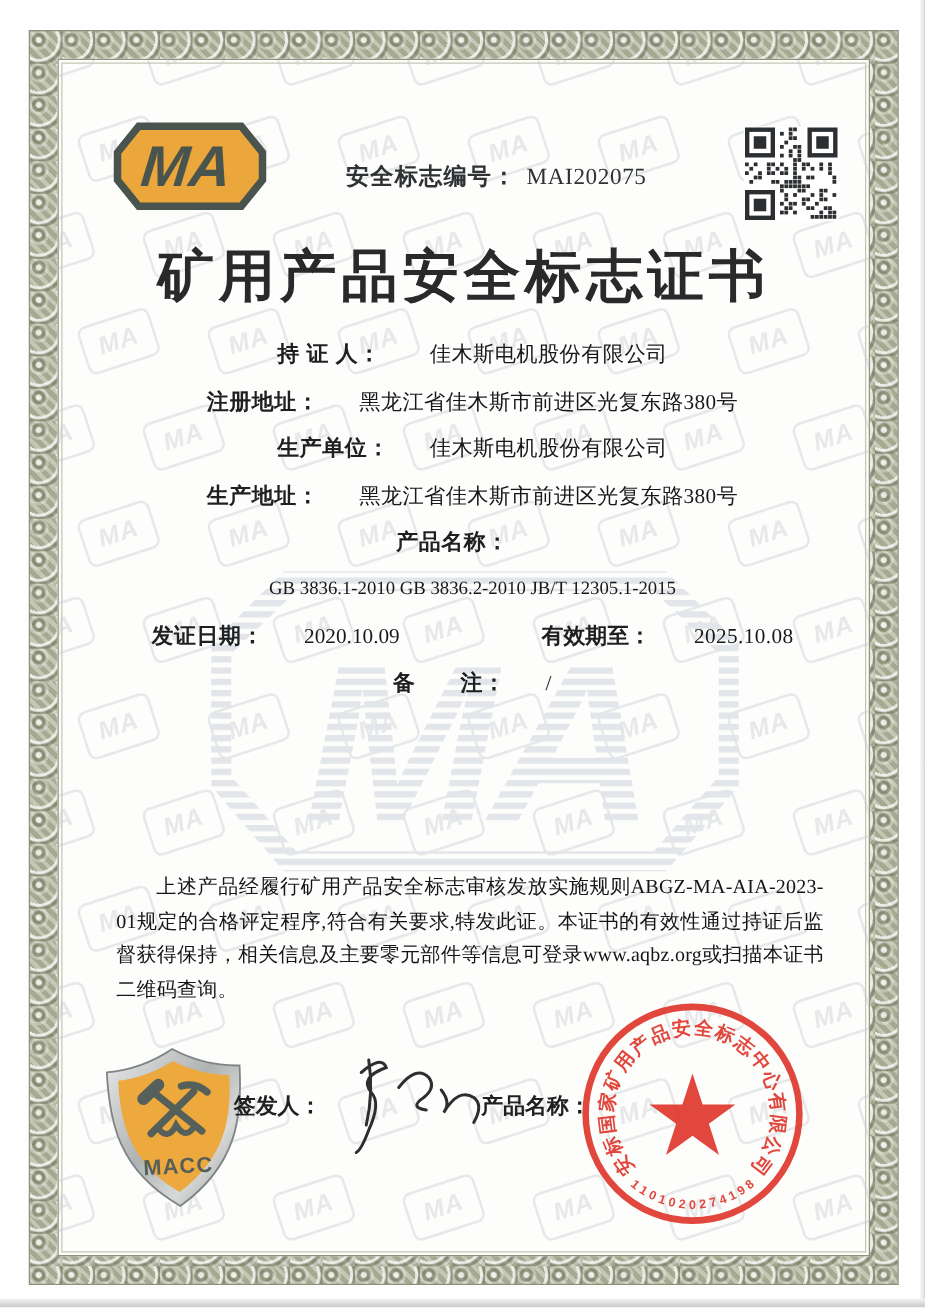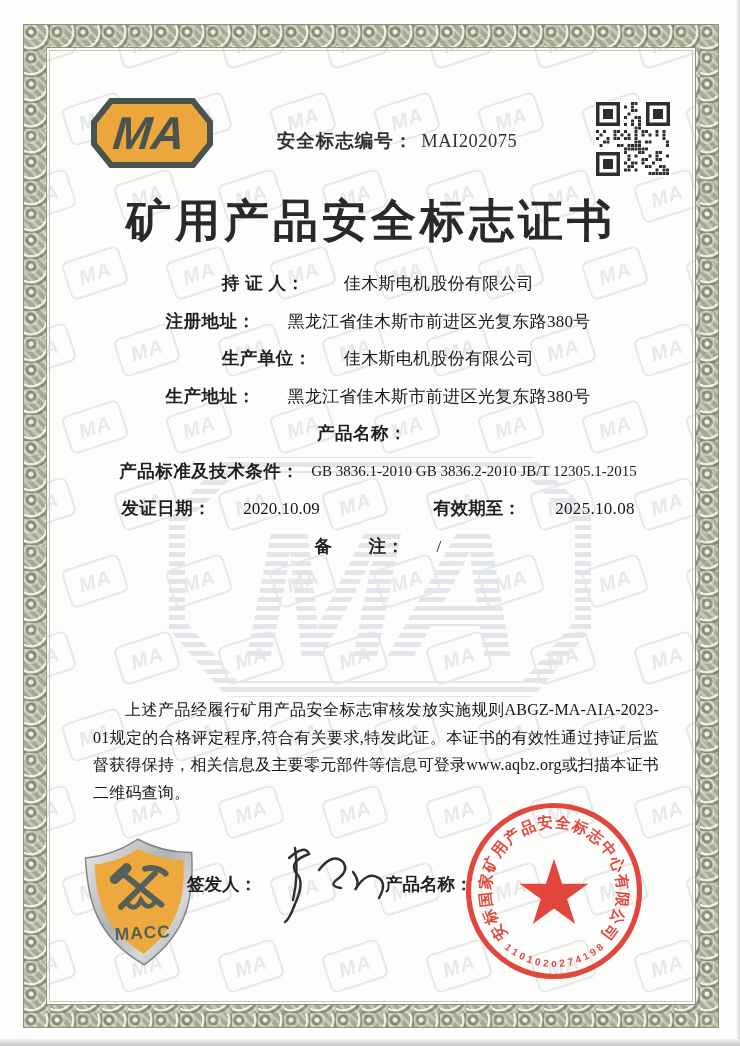--- a/index.html
+++ b/index.html
@@ -487,21 +487,20 @@
               <span class="val">佳木斯电机股份有限公司</span>
             </div>
           <div class="row">
               <span class="lbl">生产地址：</span>
               <span class="val">黑龙江省佳木斯市前进区光复东路380号</span>
             </div>
           <div class="row">
               <span class="lbl">产品名称：</span>
             </div>
           <div class="row wide">
-              <span class="lbl">产品标准及技术条件：</span>
               <span class="val">GB 3836.1-2010 GB 3836.2-2010 JB/T 12305.1-2015</span>
             </div>
           <div class="row">
             <span class="lbl">发证日期：</span>
               <span class="dval">2020.10.09</span>
               <span class="val2lbl">有效期至：</span>
               <span class="val">2025.10.08</span>
           </div>
           <div class="row">
               <span class="lbl">备　　注：</span>

